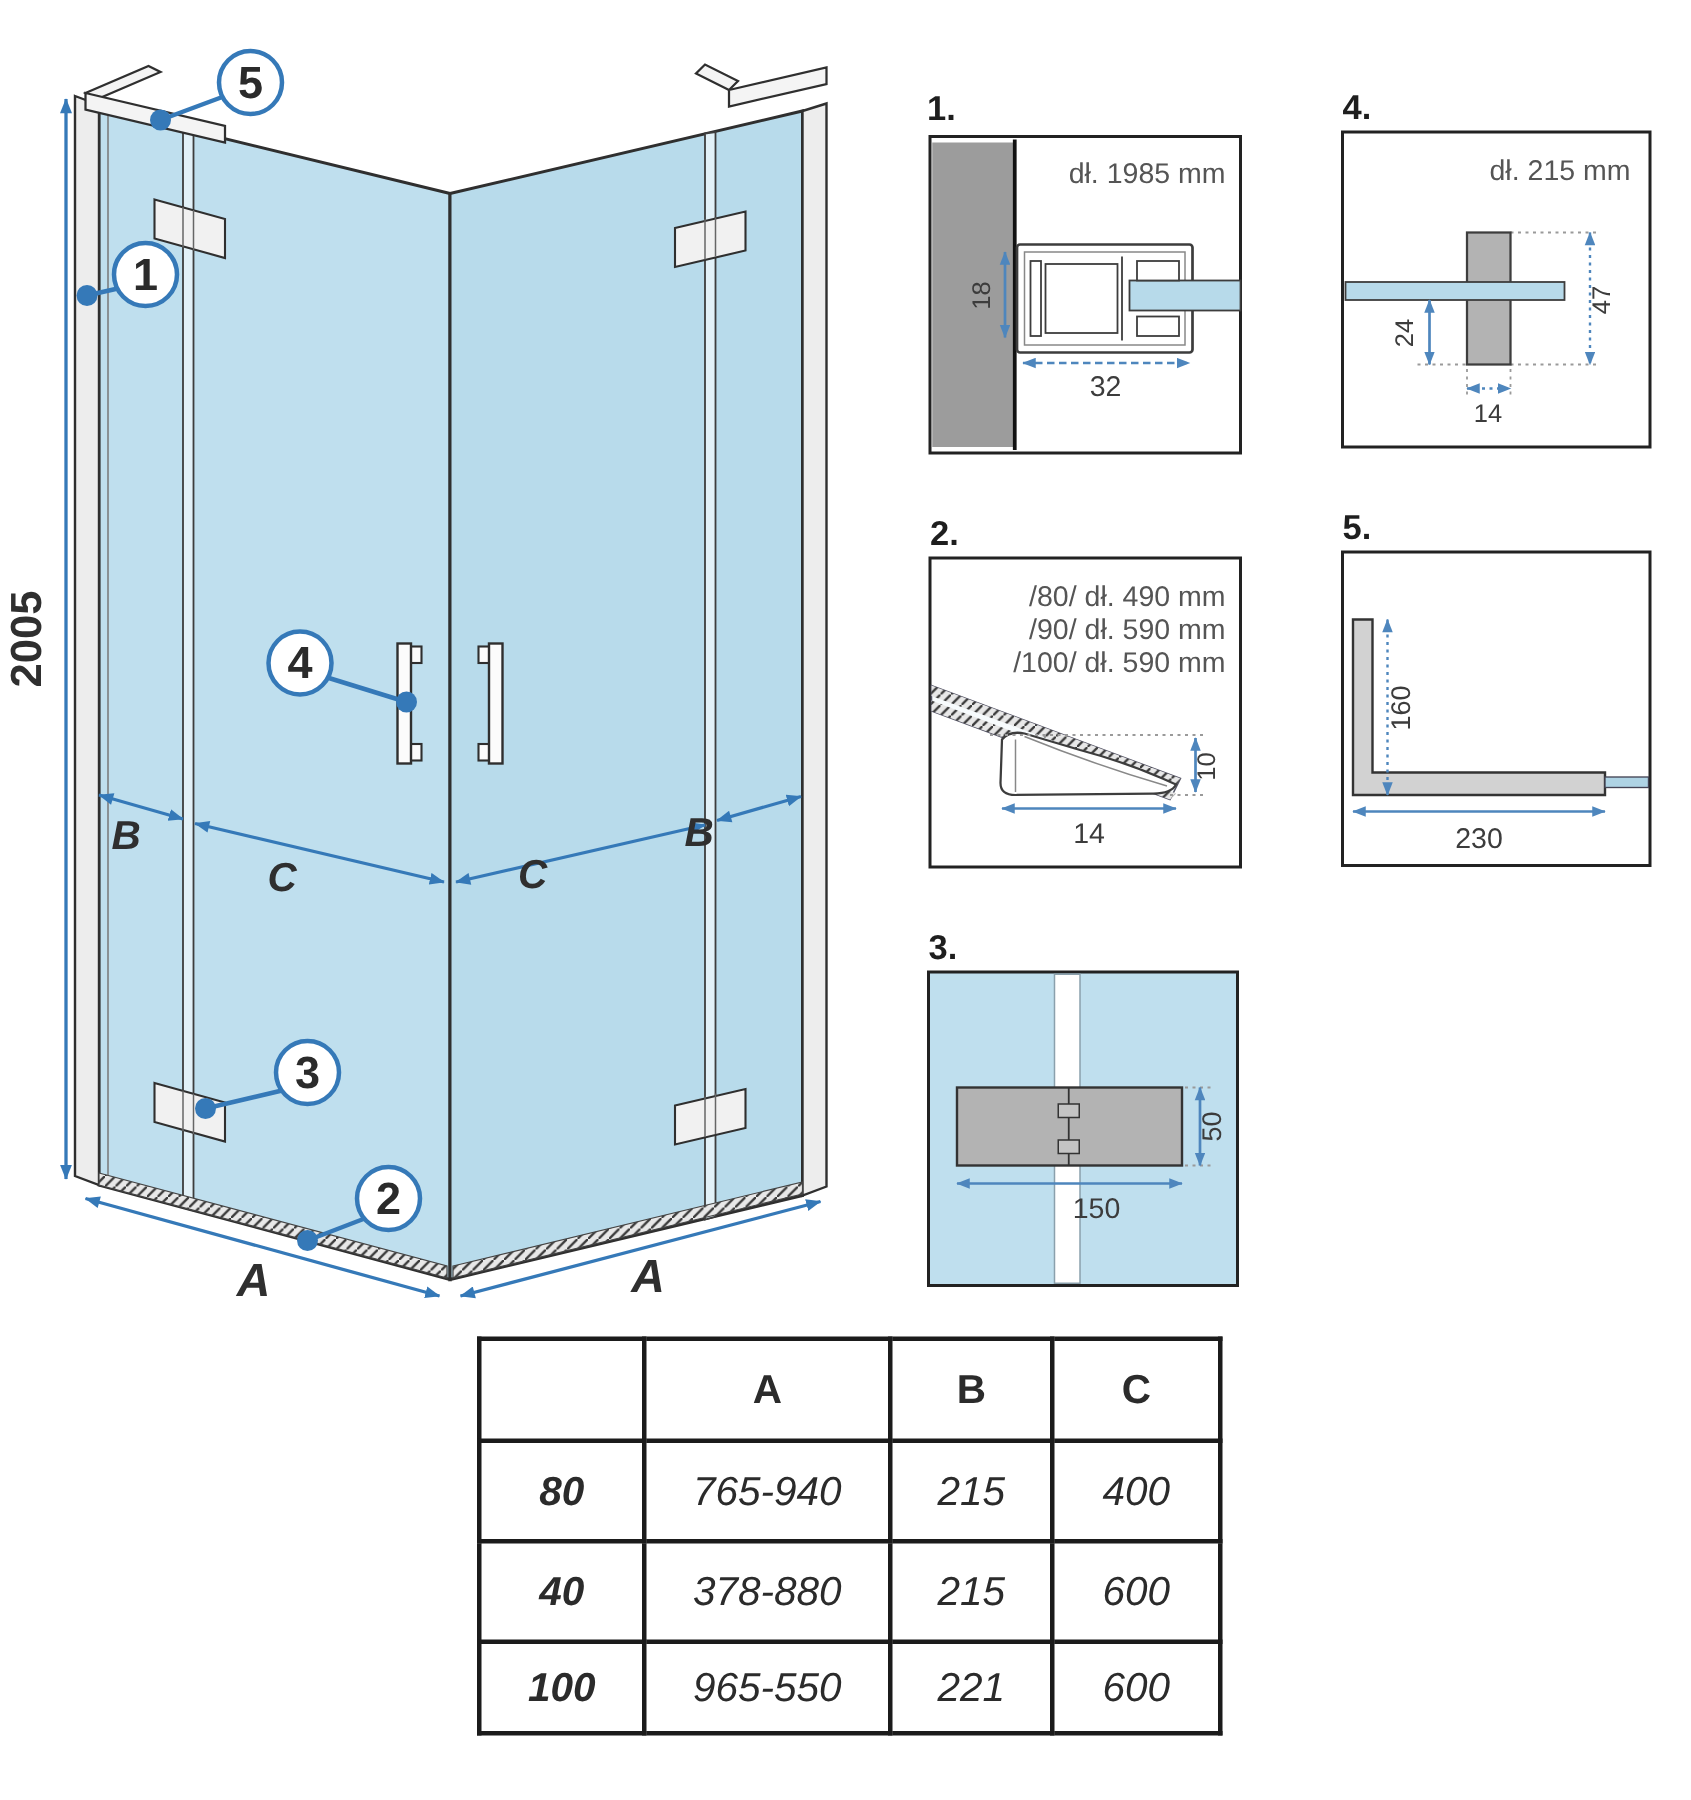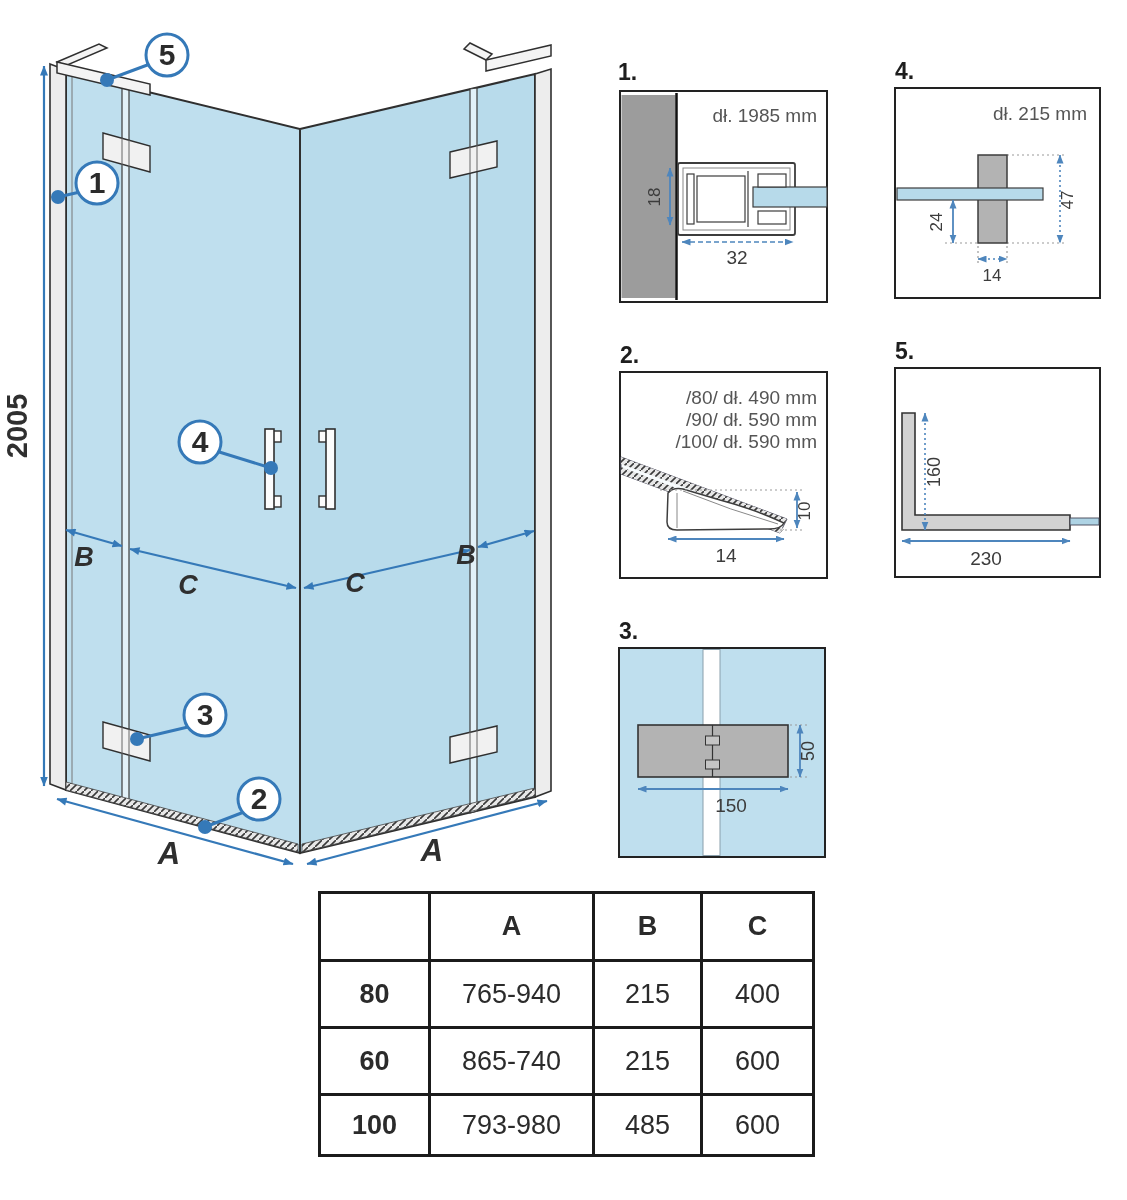--- a/index.html
+++ b/index.html
@@ -8,21 +8,21 @@
   svg text{font-family:"Liberation Sans", sans-serif;}
   .art{position:absolute;left:0;top:0;}
   
   .spec-table{position:absolute;left:318px;top:891px;}
   table.spec{border-collapse:collapse;table-layout:fixed;background:#fff;}
   table.spec th,table.spec td{border:3px solid #1b1b1b;text-align:center;vertical-align:middle;
       font-size:27px;color:#2b2b2b;padding:0;}
   table.spec thead th{font-weight:bold;height:65px;}
   table.spec tbody th{font-weight:bold;}
   table.spec tbody td{font-weight:normal;}
-  table.spec tbody tr{height:67px;}
+  table.spec tbody tr{height:67px;font-style:italic;}
   table.spec tbody tr.last{height:61px;}
 </style>
 </head>
 <body>
 
 <div class="page">
 
 <svg class="art" width="1127" height="900" viewBox="0 0 1127 900">
   <defs>
     <marker id="aE" markerWidth="11" markerHeight="9" refX="9.5" refY="4" orient="auto" markerUnits="userSpaceOnUse">
@@ -285,28 +285,28 @@
       </tr>
     </thead>
     <tbody>
       <tr>
         <th>80</th>
         <td>765-940</td>
         <td>215</td>
         <td>400</td>
       </tr>
       <tr>
-        <th>60</th>
-        <td>865-740</td>
+        <th>40</th>
+        <td>378-880</td>
         <td>215</td>
         <td>600</td>
       </tr>
       <tr class="last">
         <th>100</th>
-        <td>793-980</td>
-        <td>485</td>
+        <td>965-550</td>
+        <td>221</td>
         <td>600</td>
       </tr>
     </tbody>
   </table>
 </div>
 
 </div>
 
 </body></html>

